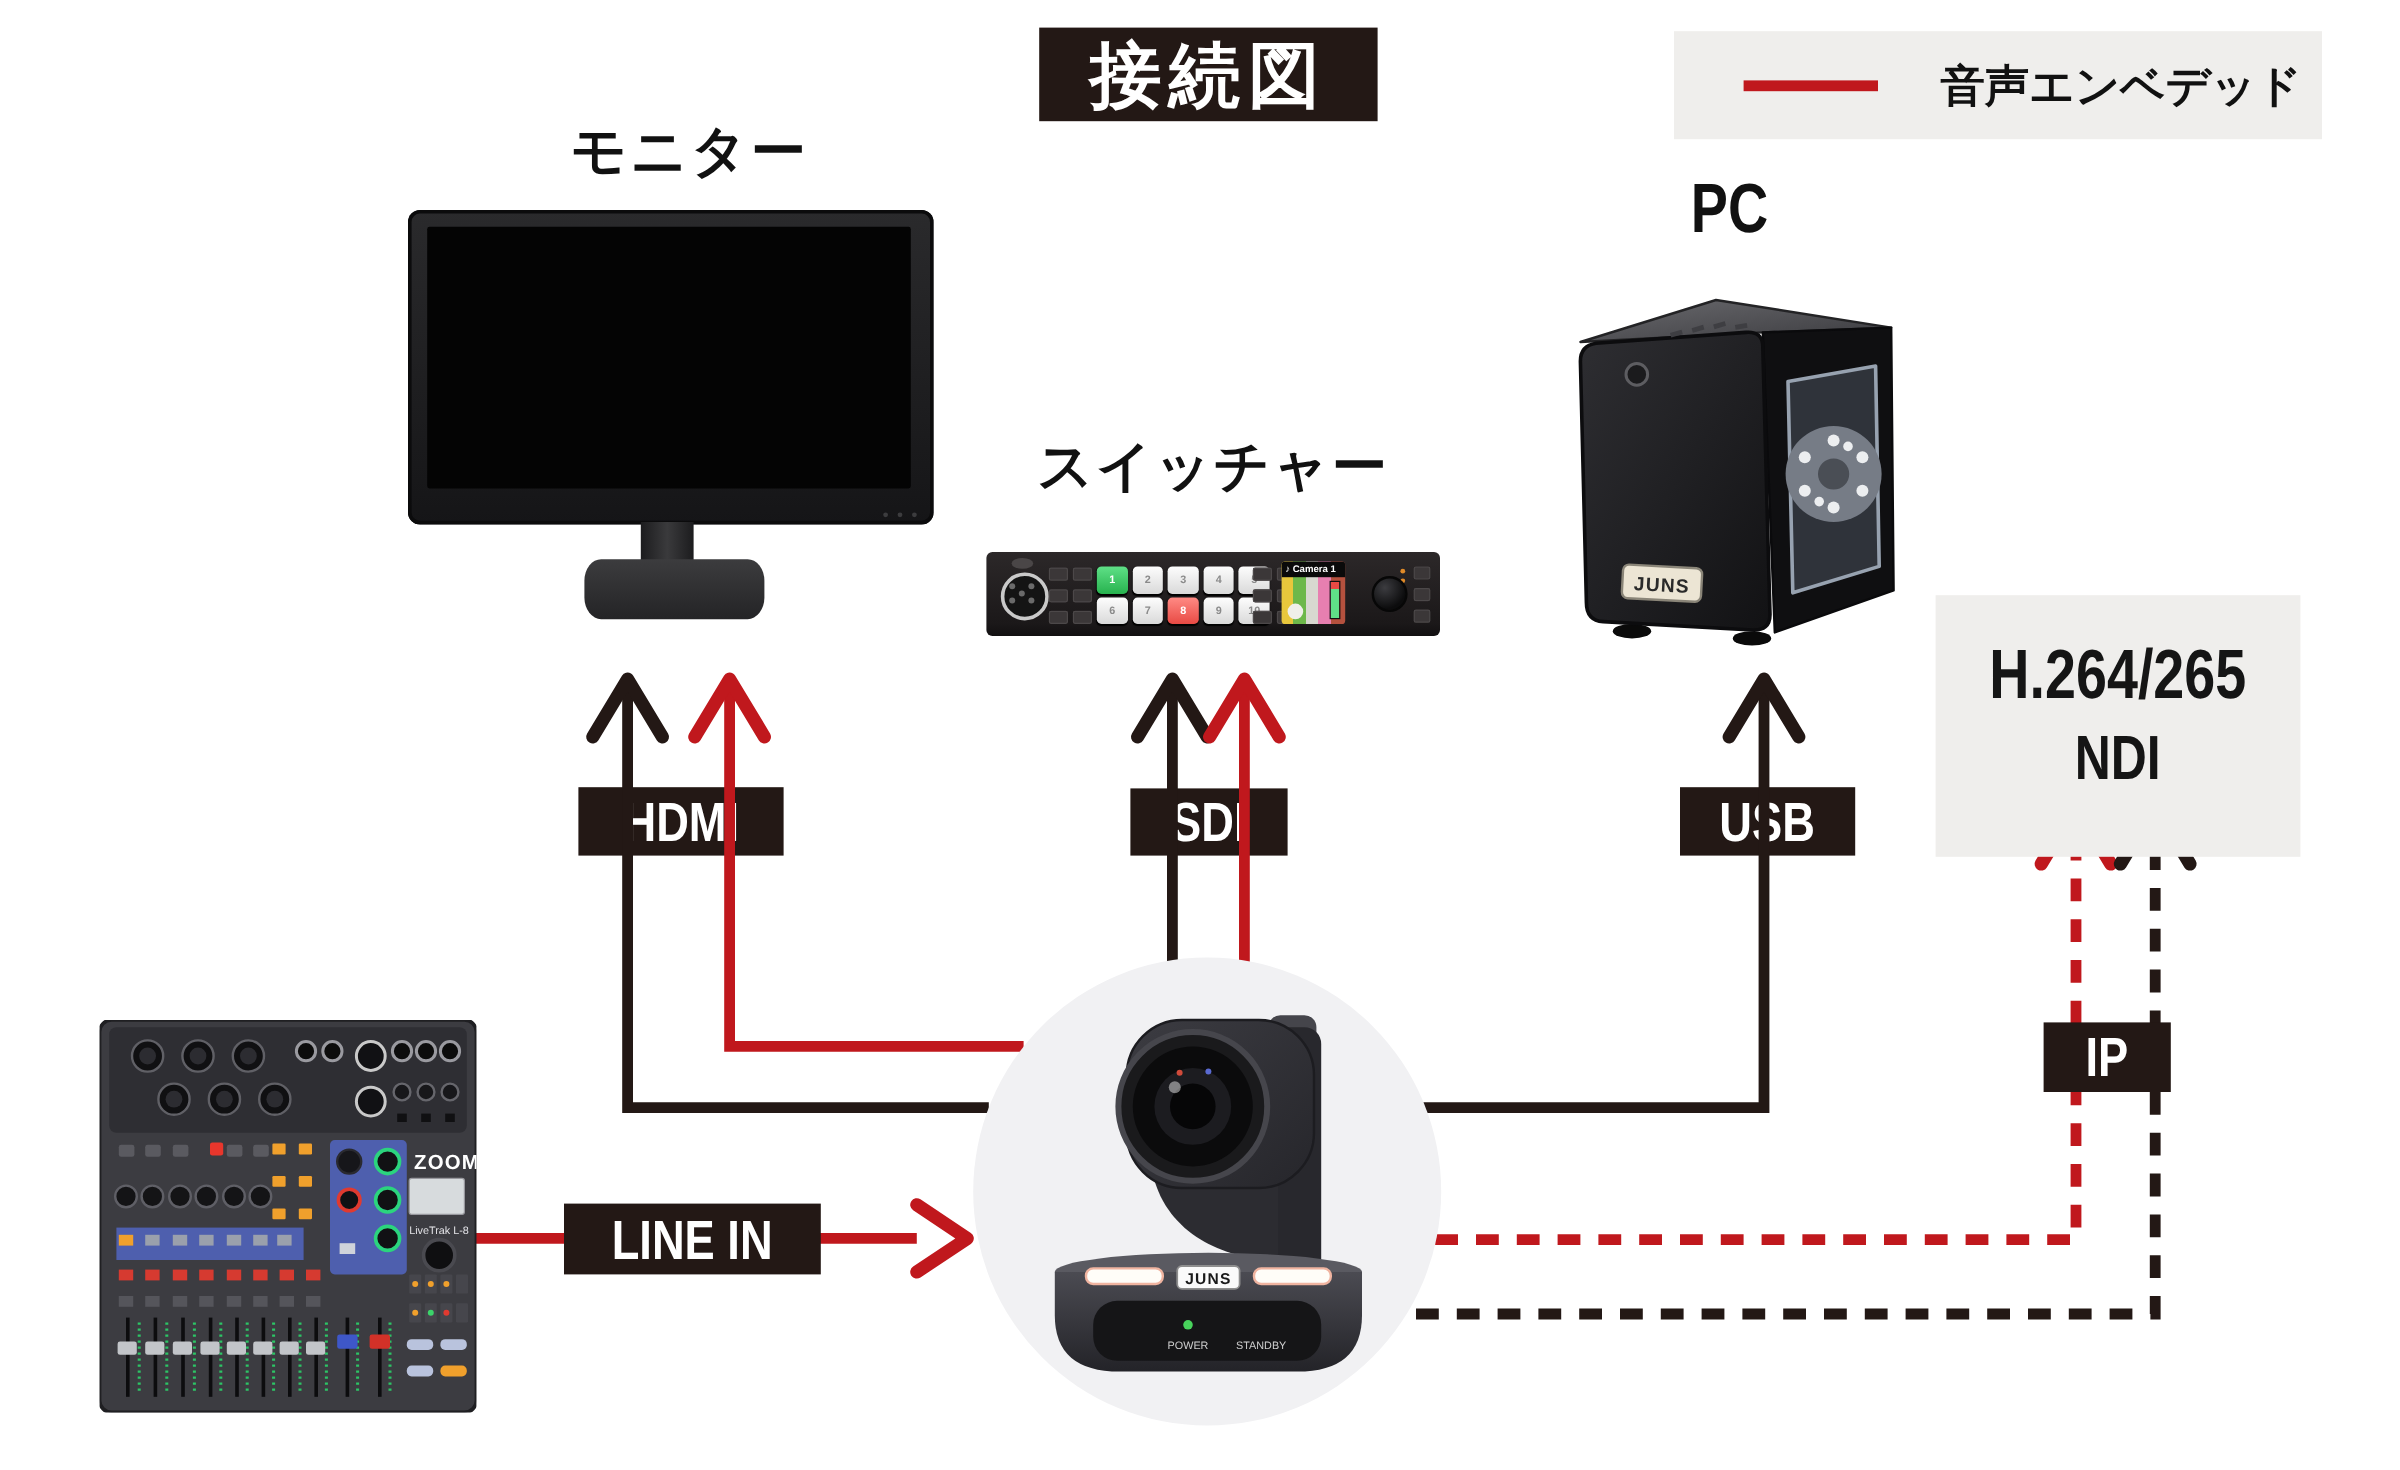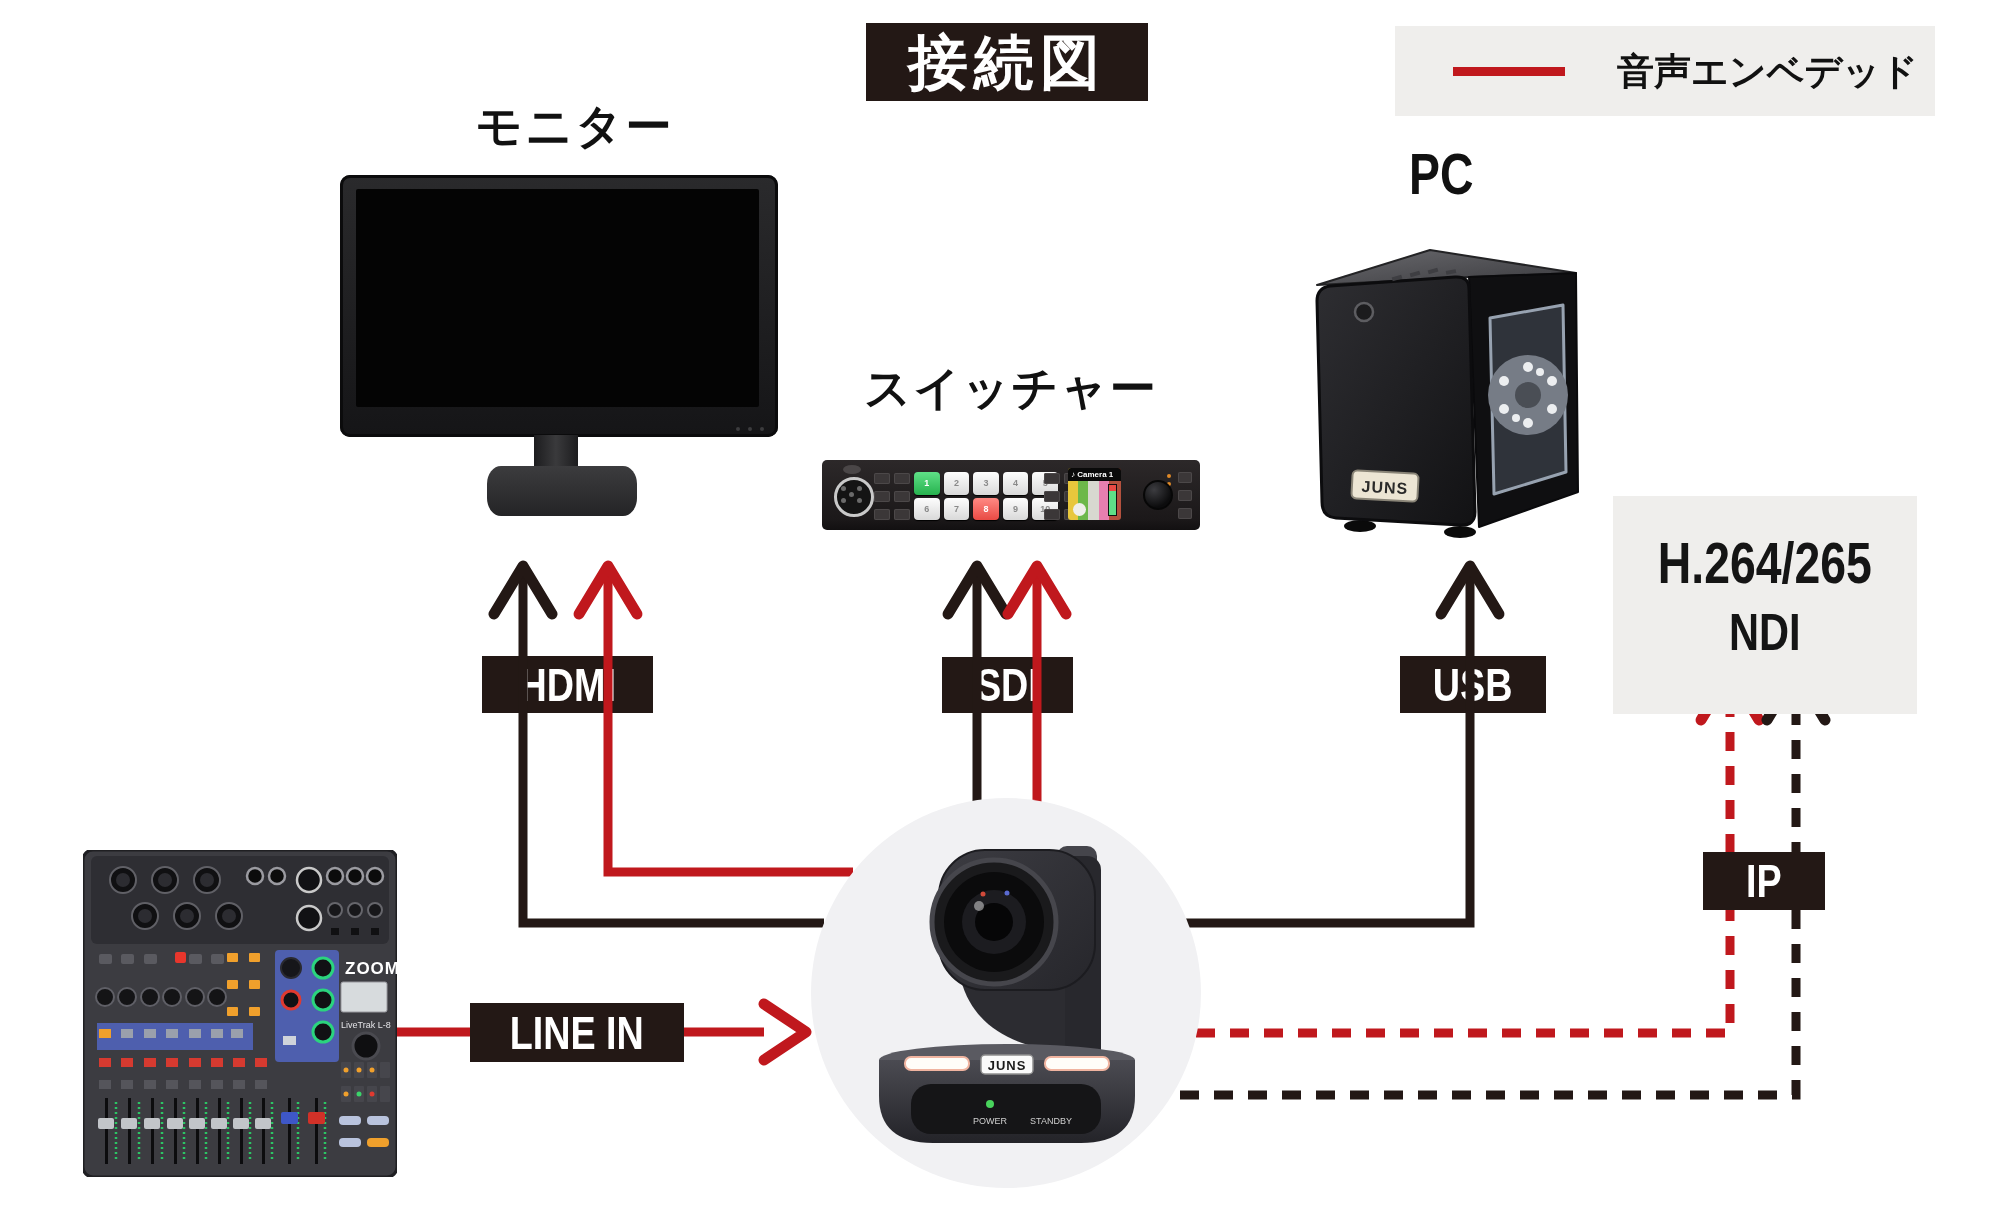--- a/index.html
+++ b/index.html
@@ -32,21 +32,21 @@
   #label-switcher{left:843px;top:358px;width:336px;font-size:46px;letter-spacing:2px;}
   #label-pc{left:1386px;top:140px;width:110px;font-size:58px;}
   .cond{display:inline-block;transform:scaleX(.8);transform-origin:center;}
 
   
   .conn-label{background:var(--label-bg);color:#fff;font-weight:bold;text-align:center;overflow:hidden;}
   .conn-label span{display:inline-block;transform:scaleX(.82);transform-origin:center;white-space:nowrap;}
   #lbl-hdmi{left:482px;top:656px;width:171px;height:57px;font-size:46px;line-height:58px;}
   #lbl-sdi {left:942px;top:657px;width:131px;height:56px;font-size:46px;line-height:57px;}
   #lbl-usb {left:1400px;top:656px;width:146px;height:57px;font-size:46px;line-height:58px;}
-  #lbl-ip  {left:1703px;top:852px;width:122px;height:58px;font-size:46px;line-height:59px;}
+  #lbl-ip  {left:1703px;top:852px;width:106px;height:58px;font-size:46px;line-height:59px;}
   #lbl-linein{left:470px;top:1003px;width:214px;height:59px;font-size:46px;line-height:60px;}
 
   
   #encoder-box{left:1613px;top:452px;width:304px;height:218px;background:var(--panel-gray);
     text-align:center;color:#151515;font-weight:bold;margin-top:44px;}
   #encoder-box .l1{margin-top:34px;font-size:58px;line-height:66px;}
   #encoder-box .l2{font-size:52px;line-height:72px;}
 
   
   #monitor-bezel{left:340px;top:175px;width:438px;height:262px;background:linear-gradient(#2a2a2c,#151517);

